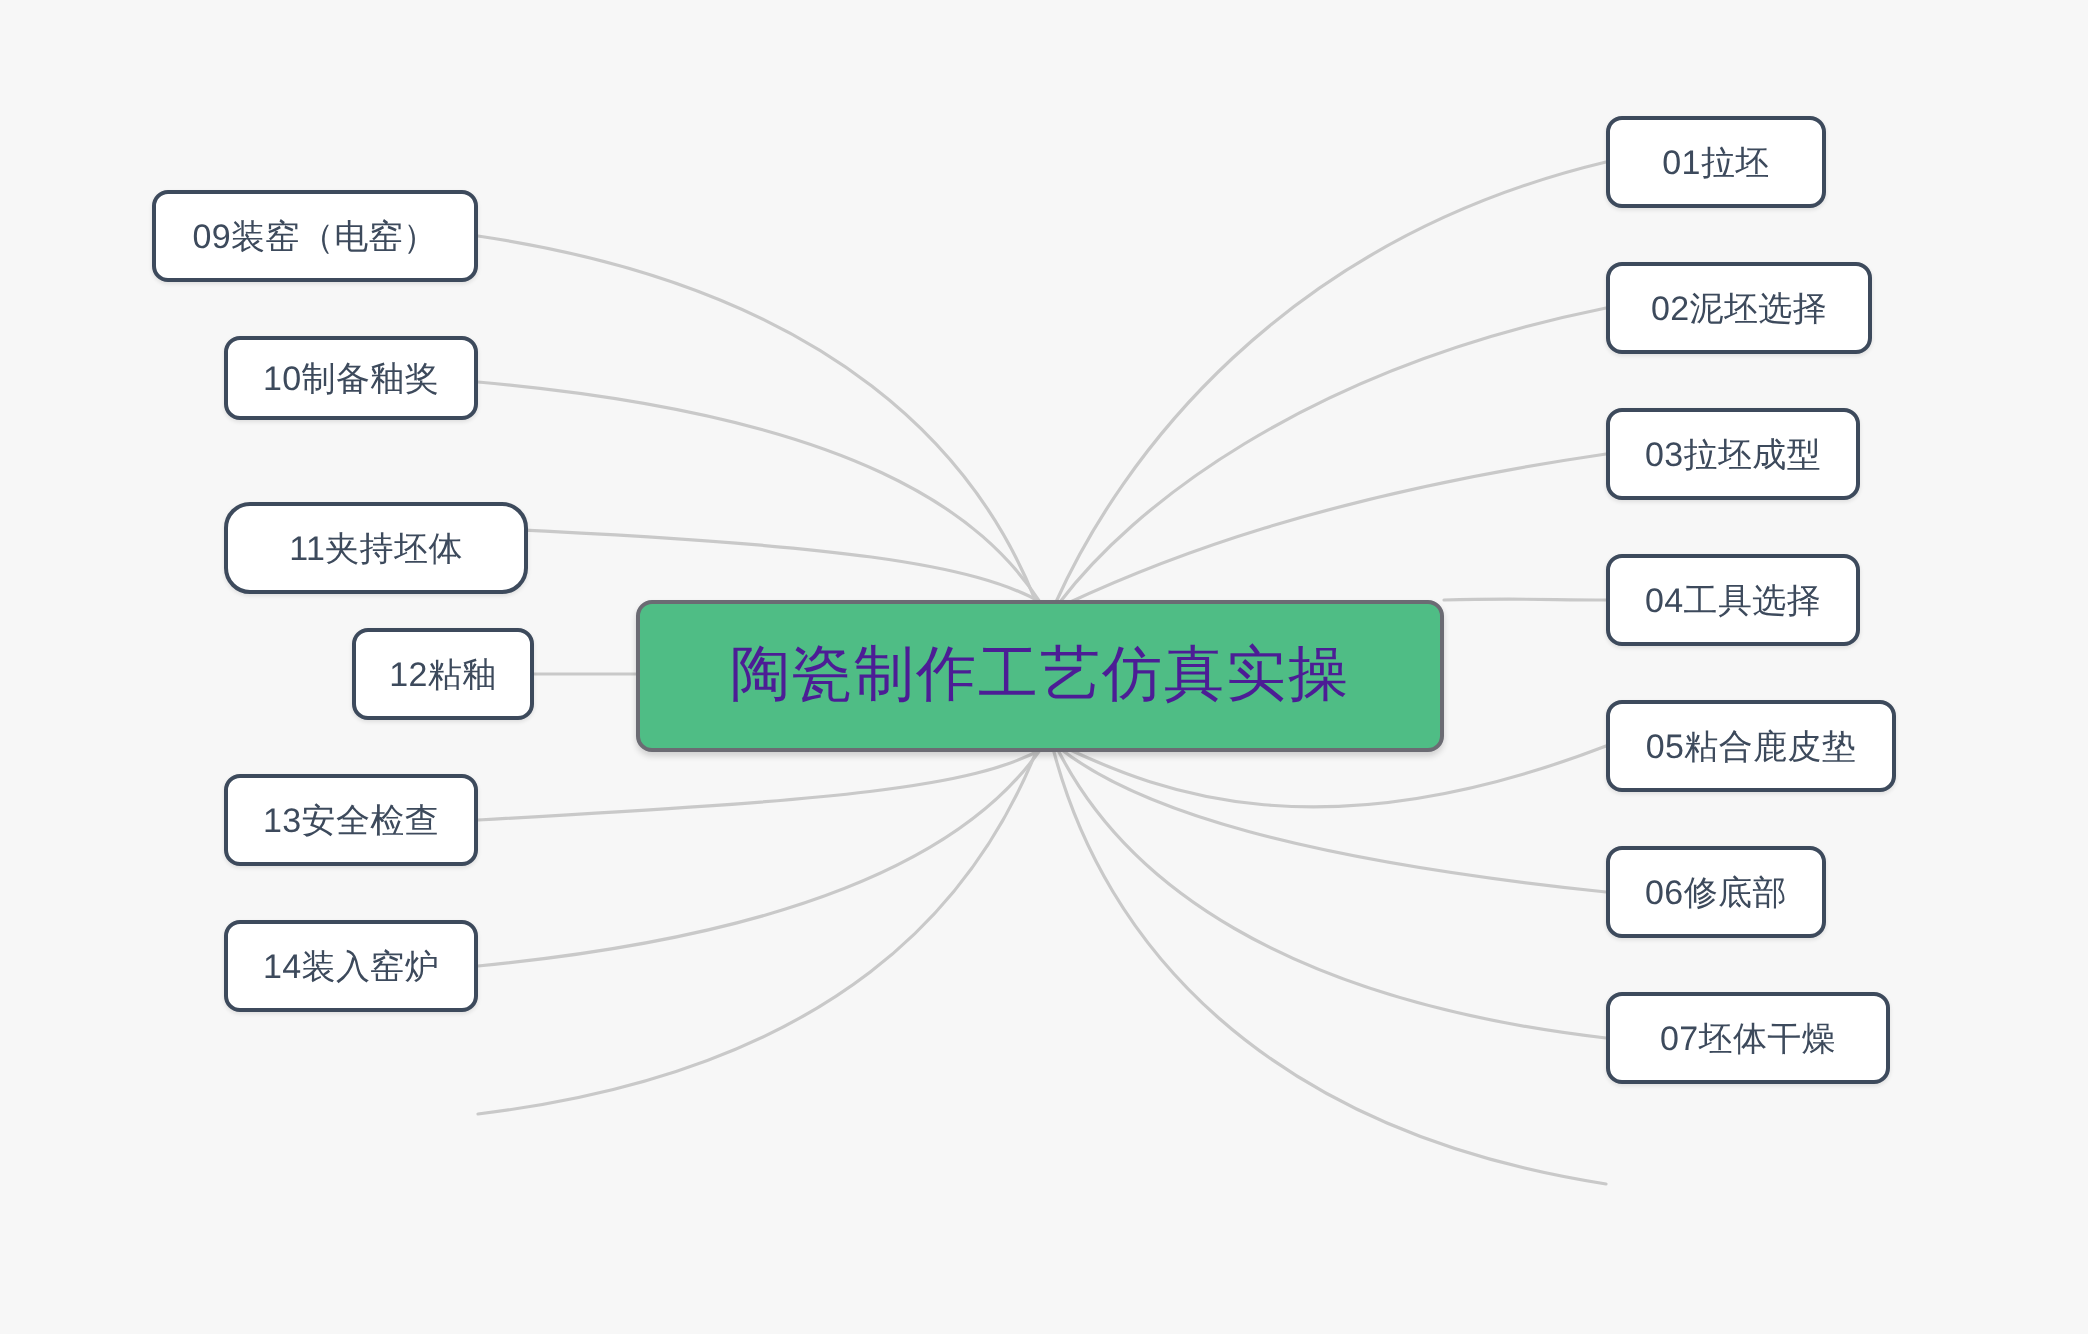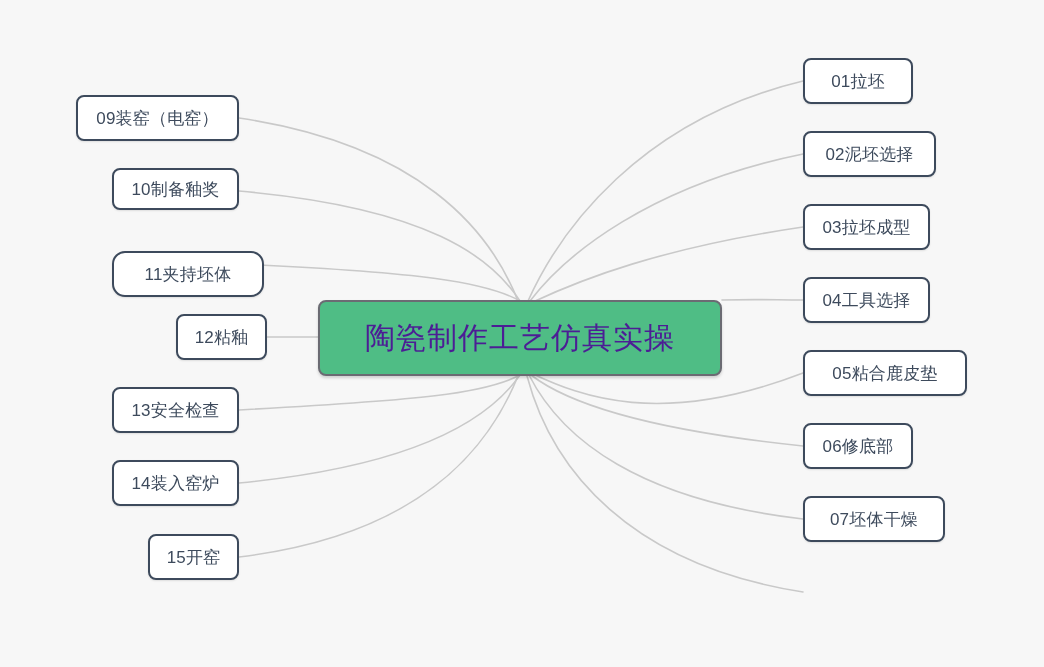--- a/index.html
+++ b/index.html
@@ -101,21 +101,21 @@
   </div>
   <div class="node" style="left:803px; top:131px; width:133px; height:46px;">
     <span class="node-label">02泥坯选择</span>
   </div>
   <div class="node" style="left:803px; top:204px; width:127px; height:46px;">
     <span class="node-label">03拉坯成型</span>
   </div>
   <div class="node" style="left:803px; top:277px; width:127px; height:46px;align-items:center;">
     <span class="node-label">04工具选择</span>
   </div>
-  <div class="node" style="left:803px; top:350px; width:164px; height:46px;">
+  <div class="node" style="left:803px; top:350px; width:145px; height:46px;">
     <span class="node-label">05粘合鹿皮垫</span>
   </div>
   <div class="node" style="left:803px; top:423px; width:110px; height:46px;">
     <span class="node-label">06修底部</span>
   </div>
   <div class="node" style="left:803px; top:496px; width:142px; height:46px;">
     <span class="node-label">07坯体干燥</span>
   </div>
 
   <div class="node" style="left:76px; top:95px; width:163px; height:46px;">
@@ -129,17 +129,14 @@
   </div>
   <div class="node" style="left:148px; top:314px; width:91px; height:46px;margin-left:28px;">
     <span class="node-label">12粘釉</span>
   </div>
   <div class="node" style="left:112px; top:387px; width:127px; height:46px;">
     <span class="node-label">13安全检查</span>
   </div>
   <div class="node" style="left:112px; top:460px; width:127px; height:46px;">
     <span class="node-label">14装入窑炉</span>
   </div>
-  <div class="node" style="left:148px; top:534px; width:91px; height:46px;">
-    <span class="node-label">15开窑</span>
-  </div>
 
 </div>
 
 </body></html>

